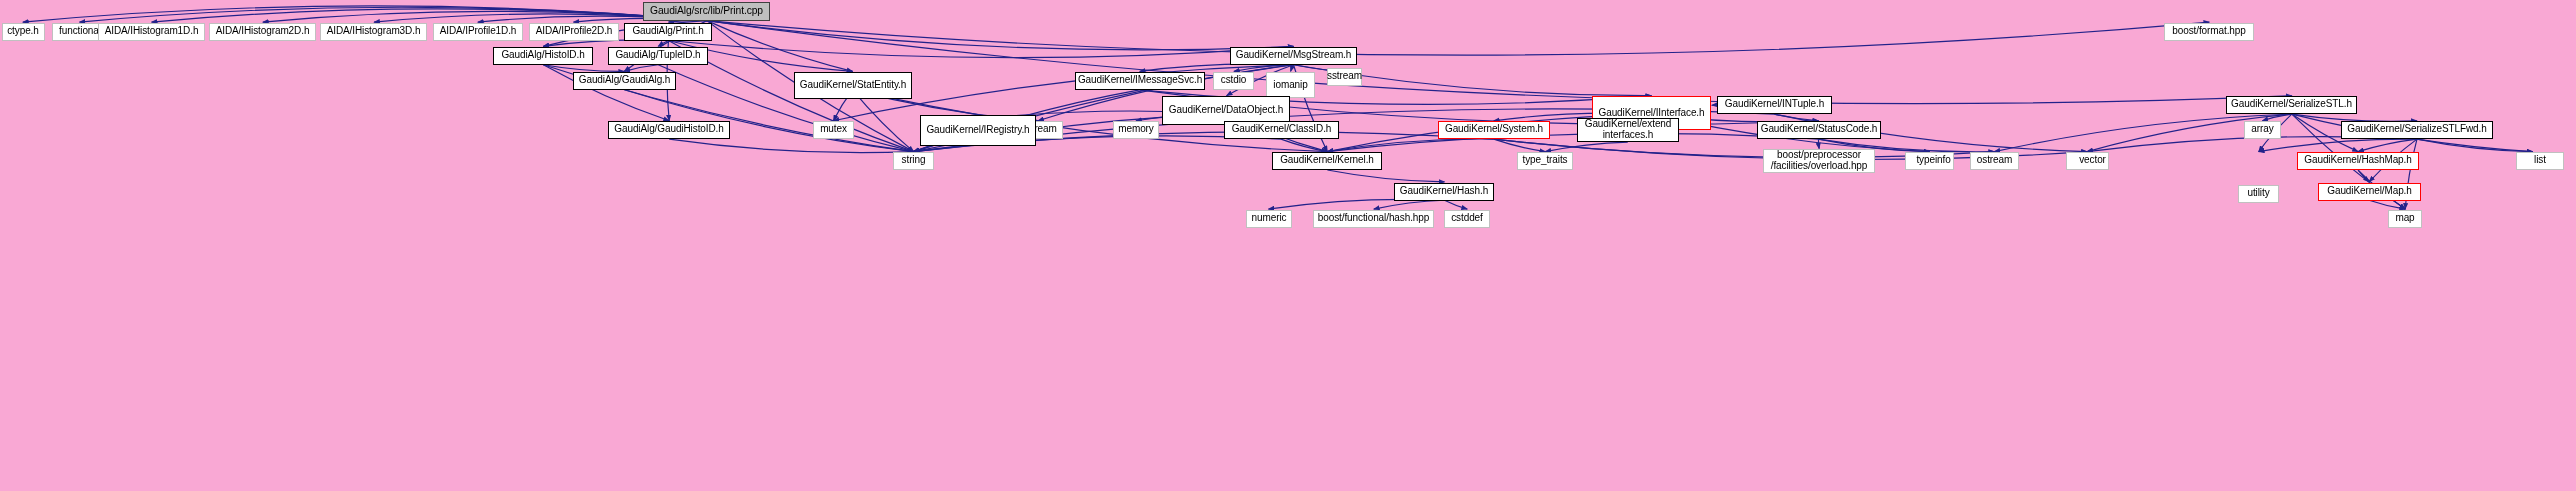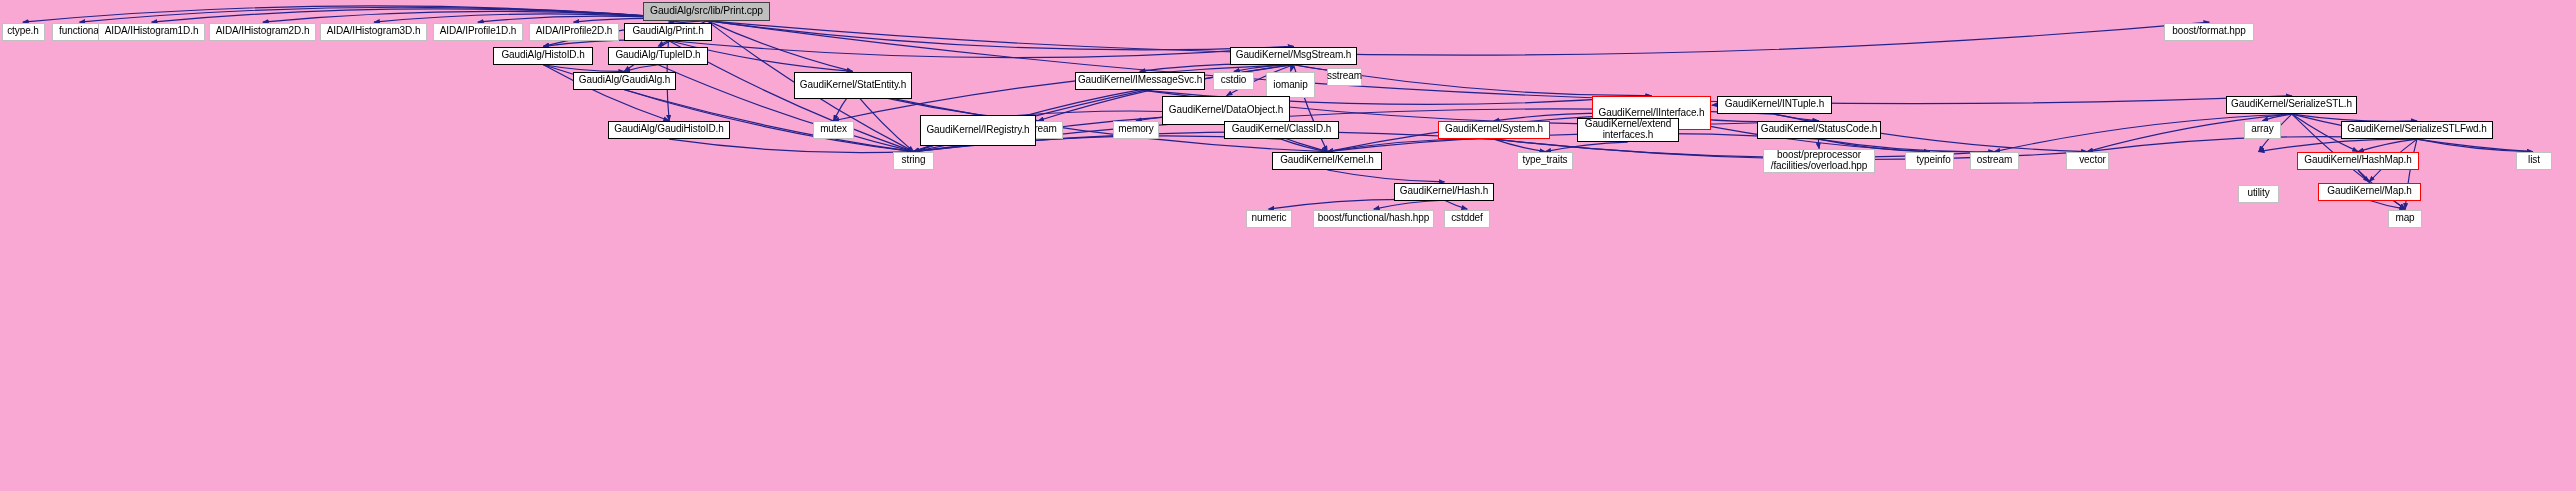--- a/index.html
+++ b/index.html
@@ -201,21 +201,21 @@
       <div class="node plain" style="left: 893px; top: 152px; width: 41px; height: 17.7px;"><span class="node-label">string</span></div>
       <div class="node bold" style="left: 1272px; top: 152px; width: 110px; height: 17.7px;"><span class="node-label">GaudiKernel/Kernel.h</span></div>
       <div class="node plain" style="left: 1517px; top: 152px; width: 56px; height: 17.7px;"><span class="node-label">type_traits</span></div>
       <div class="node plain" style="left: 1763px; top: 149px; width: 112px; height: 24px;"><span class="node-label">boost/preprocessor
 /facilities/overload.hpp</span></div>
       <div class="node plain" style="left: 1905px; top: 152px; width: 49px; height: 17.7px; padding-left: 8px;"><span class="node-label">typeinfo</span></div>
       <div class="node plain" style="left: 1970px; top: 152px; width: 49px; height: 17.7px;"><span class="node-label">ostream</span></div>
       <div class="node plain" style="left: 2066px; top: 152px; width: 43px; height: 17.7px; padding-left: 10px;"><span class="node-label">vector</span></div>
       <div class="node plain" style="left: 2238px; top: 152px; width: 41px; height: 17.7px; margin-top: 33px;"><span class="node-label">utility</span></div>
       <div class="node highlight" style="left: 2297px; top: 152px; width: 122px; height: 17.7px;"><span class="node-label">GaudiKernel/HashMap.h</span></div>
-      <div class="node plain" style="left: 2516px; top: 152px; width: 36px; height: 17.7px;"><span class="node-label">list</span></div>
+      <div class="node plain" style="left: 2516px; top: 152px; width: 48px; height: 17.7px;"><span class="node-label">list</span></div>
       <div class="node highlight" style="left: 2318px; top: 183px; width: 103px; height: 17.7px;"><span class="node-label">GaudiKernel/Map.h</span></div>
       <div class="node bold" style="left: 1394px; top: 183px; width: 100px; height: 17.7px;"><span class="node-label">GaudiKernel/Hash.h</span></div>
       <div class="node plain" style="left: 2388px; top: 210px; width: 34px; height: 17.7px;"><span class="node-label">map</span></div>
       <div class="node plain" style="left: 1246px; top: 210px; width: 46px; height: 17.7px;"><span class="node-label">numeric</span></div>
       <div class="node plain" style="left: 1313px; top: 210px; width: 121px; height: 17.7px;"><span class="node-label">boost/functional/hash.hpp</span></div>
       <div class="node plain" style="left: 1444px; top: 210px; width: 46px; height: 17.7px;"><span class="node-label">cstddef</span></div>
     </div>
 </div>
 
 

